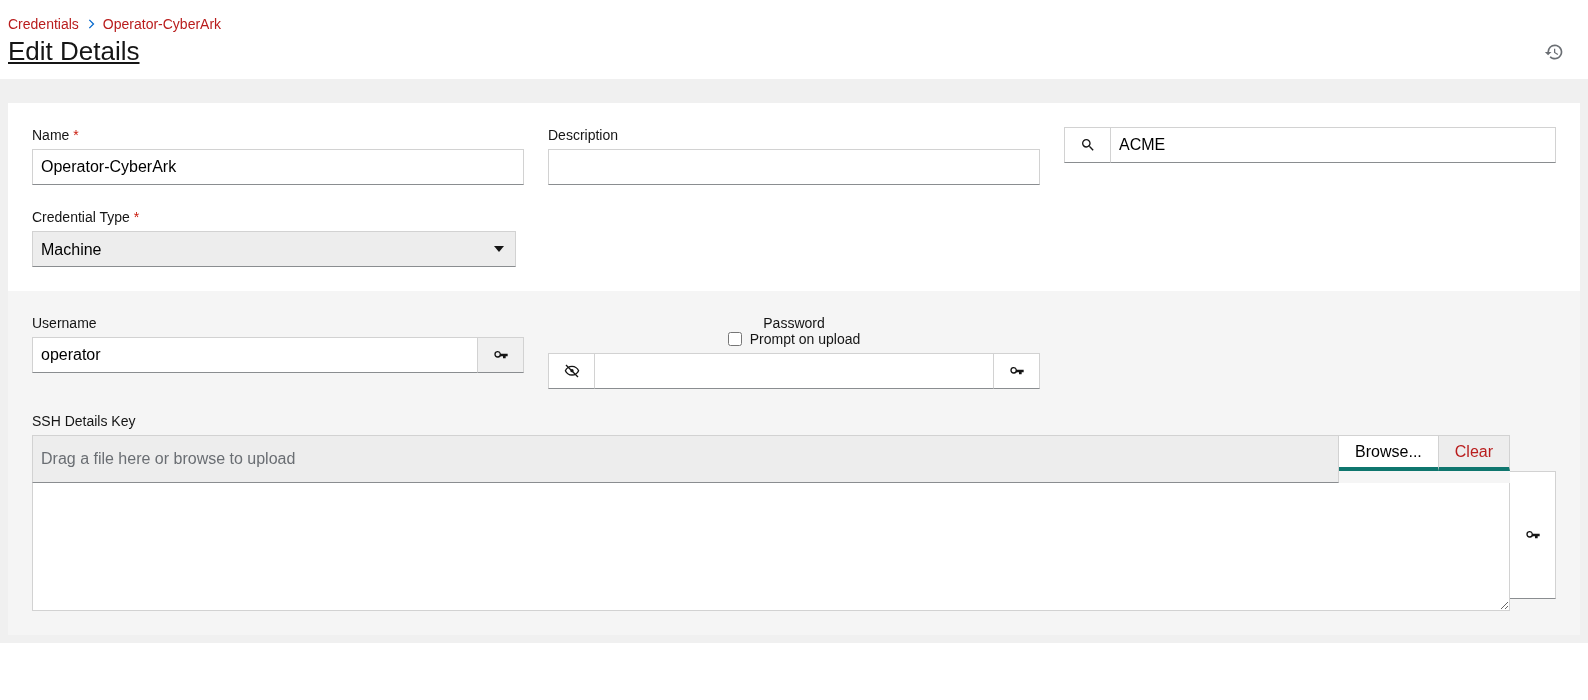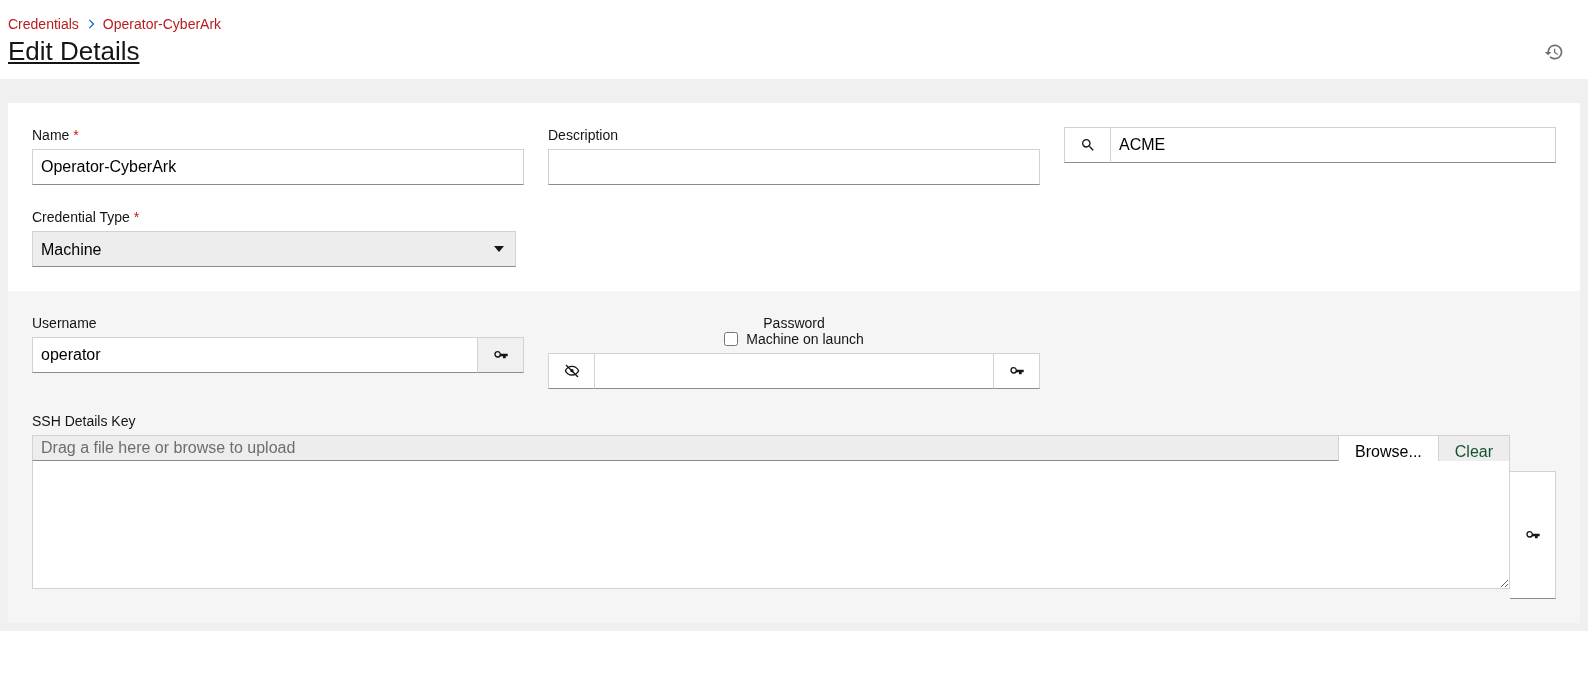--- a/index.html
+++ b/index.html
@@ -176,21 +176,21 @@
       border-right: none;
     }
     .addon-btn.right {
       border-left: none;
     }
     .addon-btn.white {
       background: #fff;
     }
     .file-bar {
       display: flex;
-      height: 26px;
+      height: 48px;
     }
     .file-placeholder {
       flex: 1;
       border: 1px solid #d2d2d2;
       border-bottom: 1px solid #8a8d90;
       background: #ededed;
       color: #6a6e73;
       display: flex;
       align-items: center;
       padding: 0 8px;
@@ -202,21 +202,21 @@
       border-bottom: 4px solid #0f766e;
       border-left: none;
       padding: 0 16px;
       background: #fff;
       font-size: 16px;
       cursor: pointer;
       font-family: inherit;
     }
     .file-btn.clear {
       background: #ededed;
-      color: #14532d;
+      color: #b91c1c;
     }
     .ssh-textarea {
       width: 100%;
       height: 128px;
       border: 1px solid #d2d2d2;
       border-top: none;
       resize: both;
       font-family: inherit;
       padding: 8px;
       font-size: 16px;
@@ -329,21 +329,21 @@
             </span>
           </div>
         </div>
       </div>
 
       <div class="form-group">
         <div class="label-with-check">
           <label class="form-label" style="margin-bottom:0">Password</label>
           <div class="checkbox-wrap">
             <input type="checkbox" style="">
-            <span>Machine on launch</span>
+            <span>Prompt on upload</span>
           </div>
         </div>
         <div class="input-group">
           <div class="addon-btn left white">
             <span>
               <svg width="16" height="16" viewBox="0 0 24 24" fill="#151515">
                   <path d="M12 6a9.77 9.77 0 0 1 8.82 5.5A9.77 9.77 0 0 1 12 17a9.77 9.77 0 0 1-8.82-5.5A9.77 9.77 0 0 1 12 6m0-2C7 4 2.73 7.11 1 11.5 2.73 15.89 7 19 12 19s9.27-3.11 11-7.5C21.27 7.11 17 4 12 4zm0 5a2.5 2.5 0 1 1 0 5 2.5 2.5 0 0 1 0-5z"></path>
                   <line x1="3" y1="3" x2="21" y2="21" stroke="#151515" stroke-width="2"></line>
                 </svg>
             </span>

